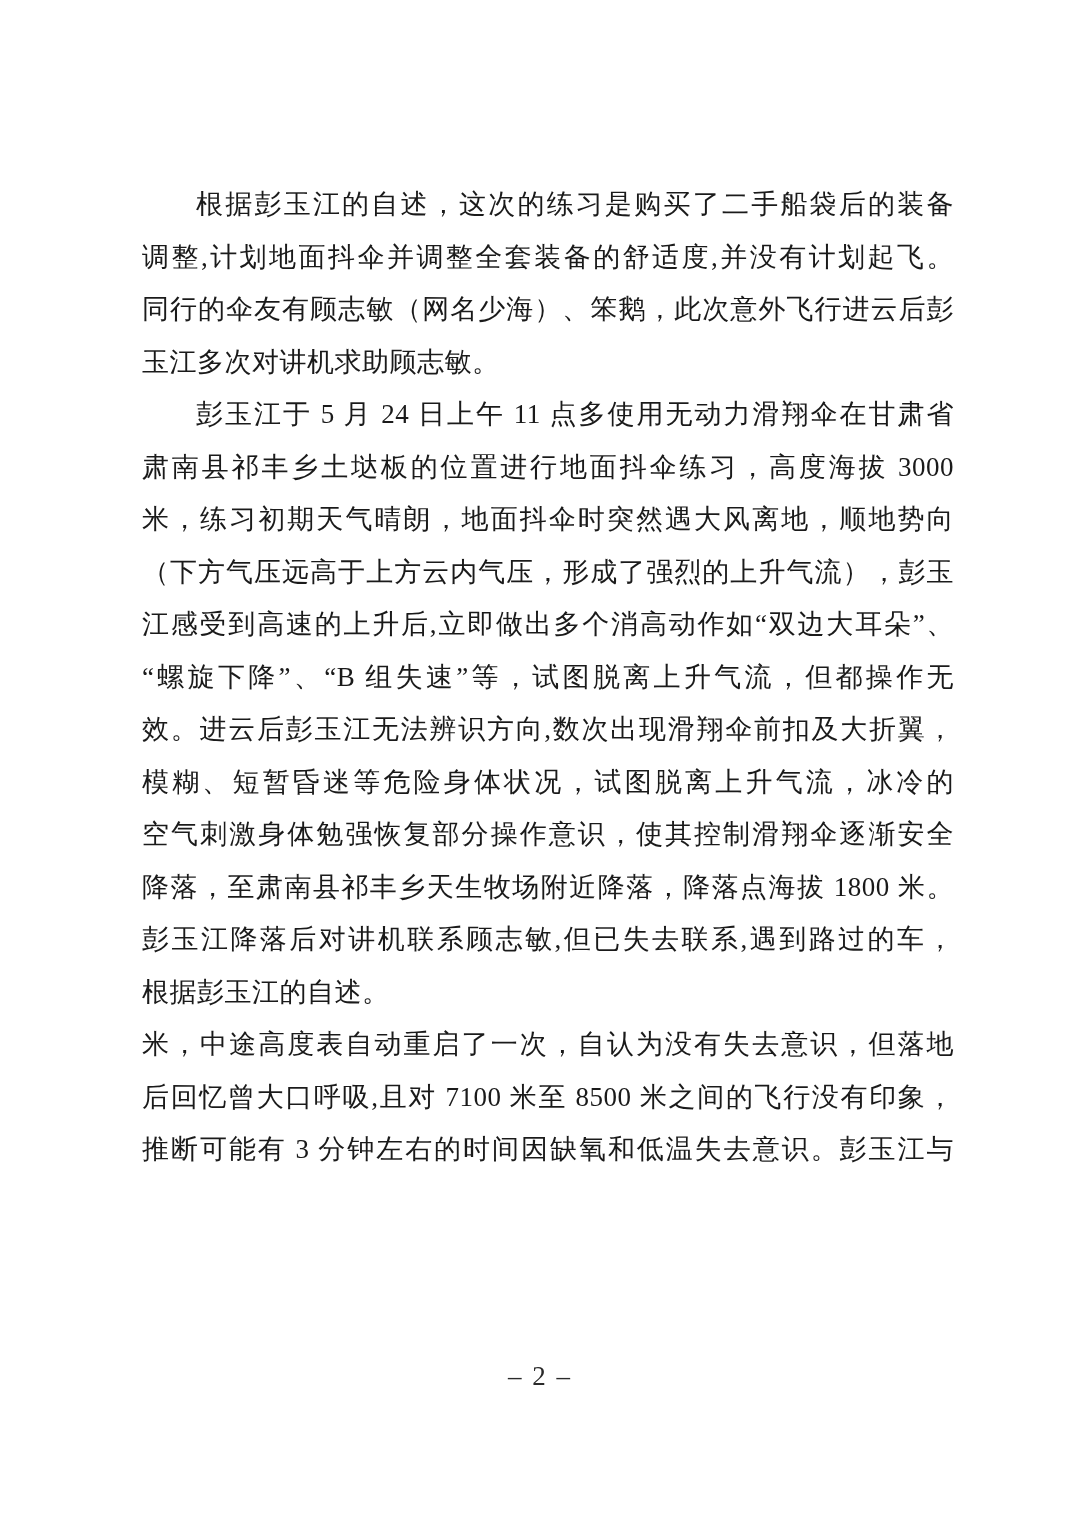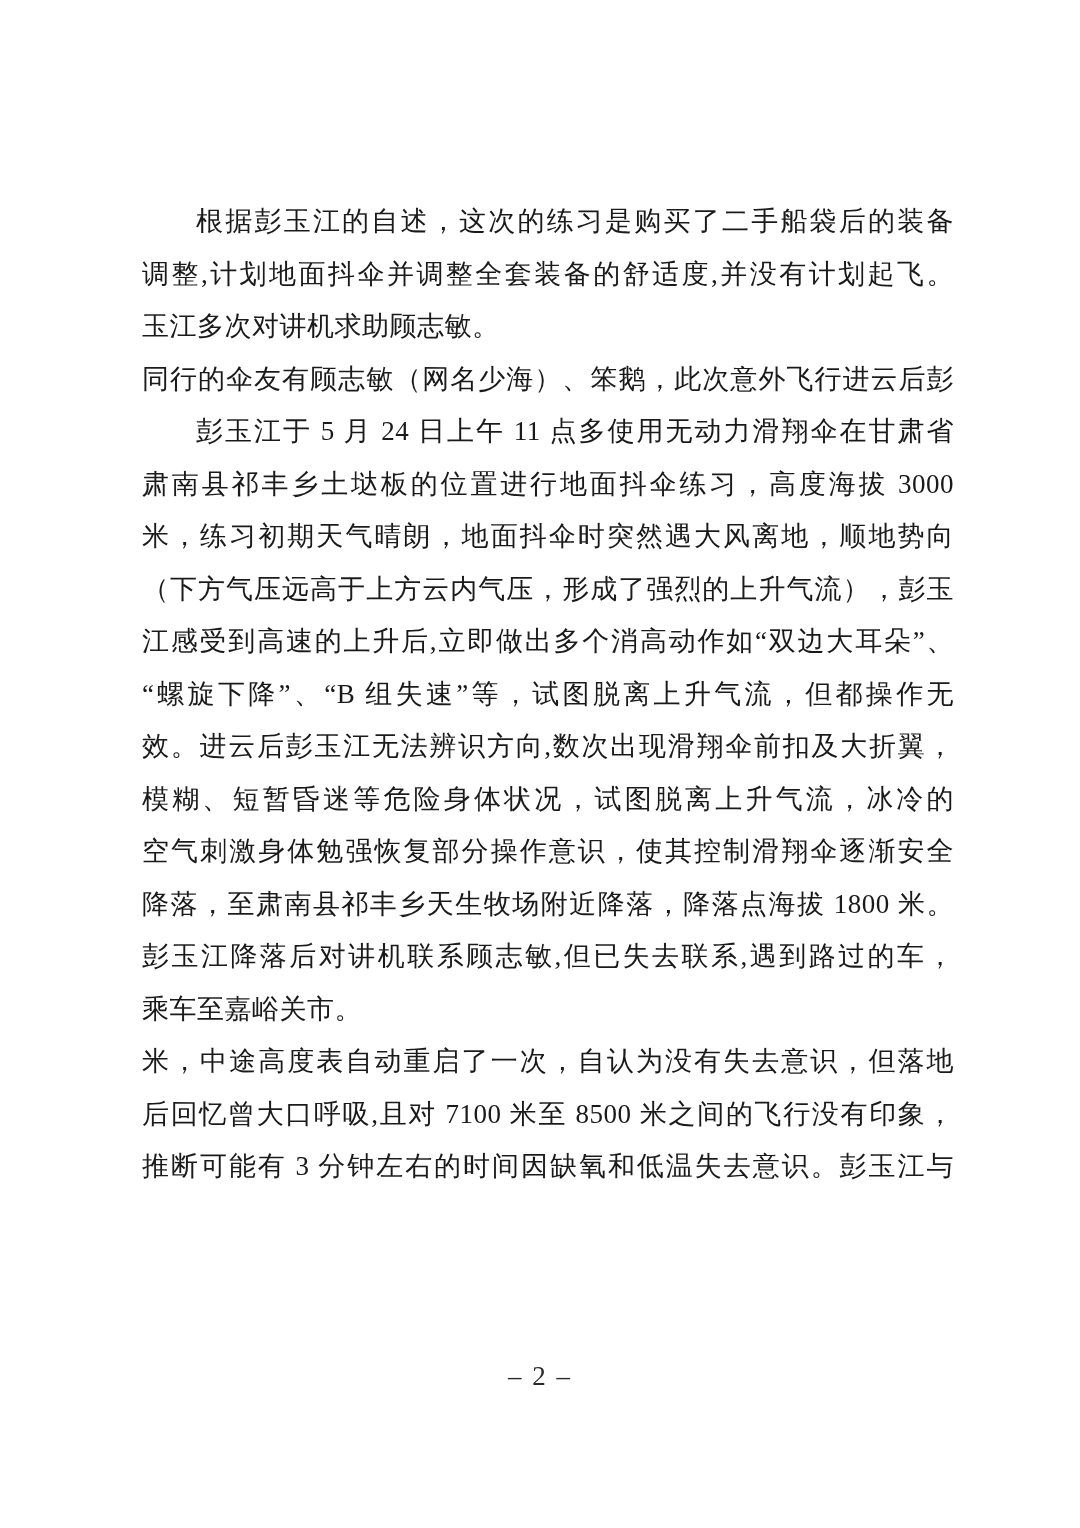--- a/index.html
+++ b/index.html
@@ -11,21 +11,21 @@
     position: relative;
     width: 1080px;
     height: 1528px;
     overflow: hidden;
     font-family: "Liberation Serif", "DejaVu Serif", serif;
     color: #1a1a1a;
   }
   .doc-body {
     position: absolute;
     left: 142px;
-    top: 195px;
+    top: 178px;
     width: 812px;
   }
   .para {
     margin: 0;
     padding: 0;
   }
   .line {
     font-size: 27px;
     line-height: 52.5px;
     height: 52.5px;
@@ -53,36 +53,36 @@
     letter-spacing: 2px;
   }
 </style>
 </head>
 <body>
 
 <div class="doc-body">
     <div class="para">
       <div class="line full indent">根据彭玉江的自述，这次的练习是购买了二手船袋后的装备</div>
       <div class="line full">调整,计划地面抖伞并调整全套装备的舒适度,并没有计划起飞。</div>
+      <div class="line full">同行的伞友有顾志敏（网名少海）、笨鹅，此次意外飞行进云后彭</div>
       <div class="line">玉江多次对讲机求助顾志敏。</div>
-      <div class="line full">同行的伞友有顾志敏（网名少海）、笨鹅，此次意外飞行进云后彭</div>
     </div>
     <div class="para">
       <div class="line full indent">彭玉江于 5 月 24 日上午 11 点多使用无动力滑翔伞在甘肃省</div>
       <div class="line full">肃南县祁丰乡土垯板的位置进行地面抖伞练习，高度海拔 3000</div>
       <div class="line full">米，练习初期天气晴朗，地面抖伞时突然遇大风离地，顺地势向</div>
       <div class="line full">（下方气压远高于上方云内气压，形成了强烈的上升气流），彭玉</div>
       <div class="line full">江感受到高速的上升后,立即做出多个消高动作如“双边大耳朵”、</div>
       <div class="line full">“螺旋下降”、“B 组失速”等，试图脱离上升气流，但都操作无</div>
       <div class="line full">效。进云后彭玉江无法辨识方向,数次出现滑翔伞前扣及大折翼，</div>
       <div class="line full">模糊、短暂昏迷等危险身体状况，试图脱离上升气流，冰冷的</div>
       <div class="line full">空气刺激身体勉强恢复部分操作意识，使其控制滑翔伞逐渐安全</div>
       <div class="line full">降落，至肃南县祁丰乡天生牧场附近降落，降落点海拔 1800 米。</div>
       <div class="line full">彭玉江降落后对讲机联系顾志敏,但已失去联系,遇到路过的车，</div>
-      <div class="line">乘车至嘉峪关市。</div>
+      <div class="line">根据彭玉江的自述。</div>
     </div>
     <div class="para">
       <div class="line full">米，中途高度表自动重启了一次，自认为没有失去意识，但落地</div>
       <div class="line full">后回忆曾大口呼吸,且对 7100 米至 8500 米之间的飞行没有印象，</div>
       <div class="line full">推断可能有 3 分钟左右的时间因缺氧和低温失去意识。彭玉江与</div>
     </div>
   </div>
 
 <div class="page-footer">– 2 –</div>
 

